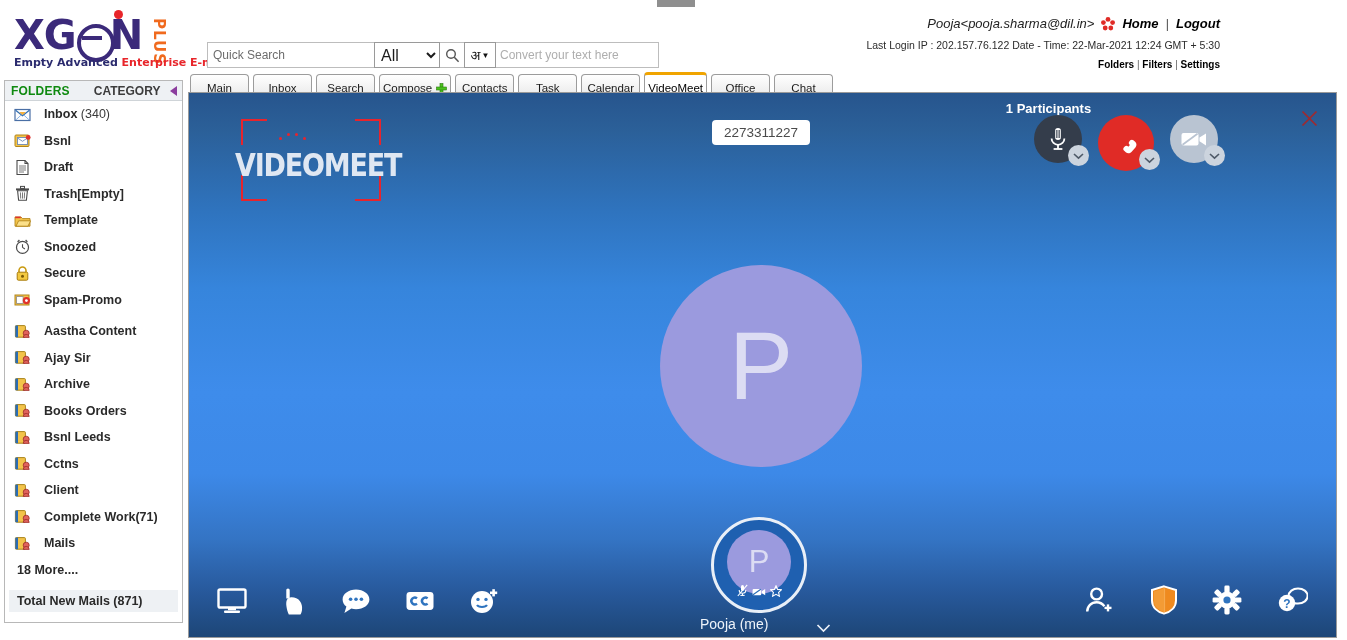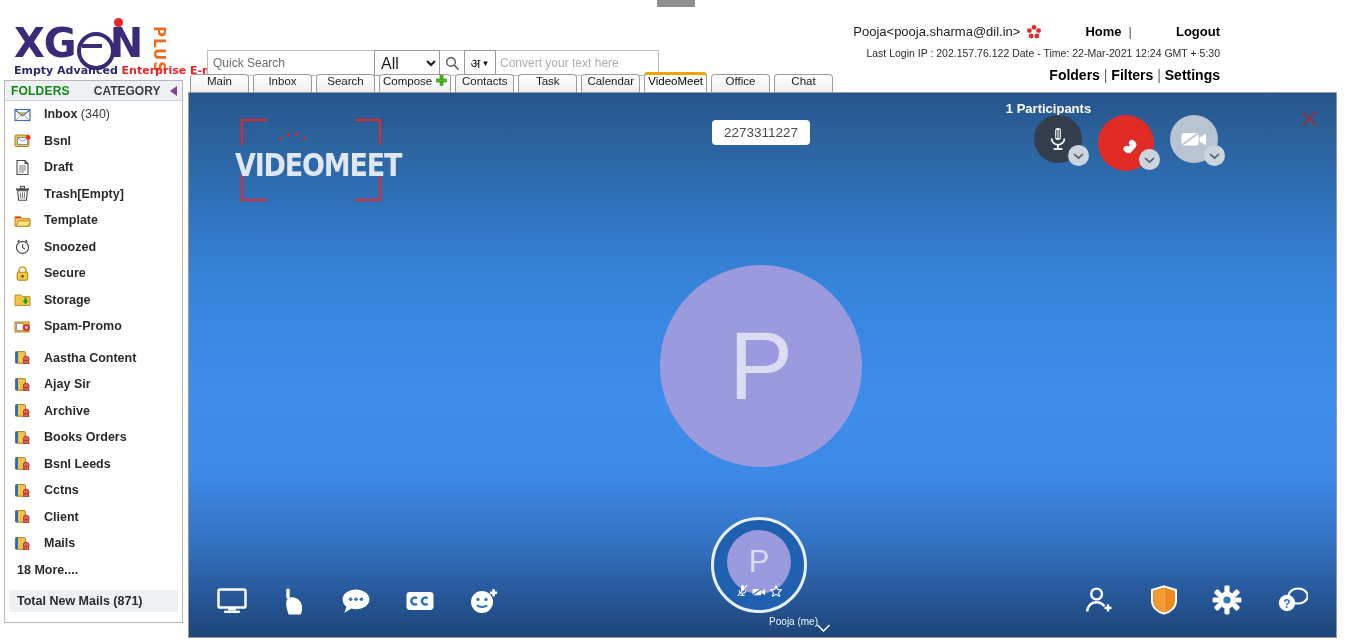--- a/index.html
+++ b/index.html
@@ -11,21 +11,21 @@
     background: #ffffff;
   }
 
   
   #top-artifact {
     position: absolute; left: 657px; top: 0; width: 38px; height: 7px;
     background: #8f8f8f;
   }
 
   
-  #header { position: absolute; left: 0; top: 16px; width: 1244px; height: 70px; background: #fff; }
+  #header { position: absolute; left: 0; top: 8px; width: 1244px; height: 70px; background: #fff; }
 
   #logo-block { position: absolute; left: 6px; top: 2px; width: 190px; height: 66px; }
   #logo-word {
     position: absolute; left: 8px; top: 2px;
     font-family: "DejaVu Sans", sans-serif;
     font-size: 40px; font-weight: bold; letter-spacing: -1px;
     color: #3b2a7a;
   }
   #logo-word .o-ring {
     display: inline-block; position: relative; width: 34px; height: 34px;
@@ -89,49 +89,49 @@
     font-family: "Liberation Sans", sans-serif; font-size: 12px; color: #3a3a3a;
     padding: 0 4px; background: #fff; outline: none;
   }
   #convert-input::placeholder { color: #aeaeae; }
   #quick-search::placeholder { color: #6d6d6d; }
 
   
   #account-line1 {
     position: absolute; right: 24px; top: 8px;
     display: flex; align-items: center; gap: 7px;
-    font-size: 13px; color: #1c1c1c; white-space: nowrap;
+    font-size: 13px; color: #1c1c1c; white-space: nowrap; font-style: italic;
   }
   #account-line1 .email { font-size: 13px; color: #222; }
   #account-line1 .gear-flower { width: 14px; height: 14px; position: relative; }
-  #account-line1 .home, #account-line1 .logout { font-weight: bold; color: #000; cursor: pointer; margin-left: 37px; }
+  #account-line1 .home, #account-line1 .logout { font-weight: bold; color: #000; cursor: pointer; }
   #account-line1 .sep { color: #555; }
   #account-line2 {
     position: absolute; right: 24px; top: 31px;
     font-size: 10.5px; color: #2c2c2c; white-space: nowrap;
   }
   #account-line3 {
     position: absolute; right: 24px; top: 51px;
-    font-size: 14px; font-weight: bold; color: #000; white-space: nowrap; padding-left: 41px;
+    font-size: 10px; font-weight: bold; color: #000; white-space: nowrap; padding-left: 41px;
   }
   #account-line3 .sep { color: #666; font-weight: normal; }
   #account-line3 span[data-name$="-link"] { cursor: pointer; }
 
   
   #tabbar {
     position: absolute; left: 190px; top: 72px; width: 1157px; height: 22px;
     display: flex; align-items: flex-end; gap: 4px;
   }
   .tab {
     height: 20px; min-width: 59px; padding: 0 3px;
     border: 1px solid #9c9c9c; border-bottom: none;
     border-radius: 4px 4px 0 0;
     background: linear-gradient(#ffffff, #ececec);
     font-size: 11.5px; color: #1a1a1a;
-    display: flex; align-items: flex-start; justify-content: center; gap: 4px;
+    display: flex; align-items: flex-end; justify-content: center; gap: 4px;
     cursor: pointer; white-space: nowrap;
   }
   .tab.active {
     background: #ffffff; border-top: 3px solid #f0a400; height: 22px;
     color: #000; font-weight: normal;
   }
   .tab .plus-badge {
     display: inline-block; width: 11px; height: 11px; position: relative;
   }
 
@@ -275,22 +275,22 @@
     width: 64px; height: 64px; border-radius: 50%; background: #9b9ade;
     display: flex; align-items: center; justify-content: center;
     font-size: 31px; font-weight: 300; color: #dcdcf3;
     margin-bottom: 7px;
   }
   #self-badges {
     position: absolute; left: 7px; top: 66px; width: 96px;
     display: flex; align-items: center; justify-content: center; gap: 4px;
   }
   #self-label {
-    position: absolute; left: -4px; top: 99px; width: 118px; text-align: right;
-    font-size: 10px; color: #edf3fa;
+    position: absolute; left: -4px; top: 99px; width: 118px; text-align: left;
+    font-size: 14px; color: #edf3fa;
   }
   #self-caret {
     position: absolute; left: 112px; top: 102px; cursor: pointer;
   }
 
   
   #bottom-left-tools {
     position: absolute; left: 28px; bottom: 22px; display: flex; align-items: center; gap: 34px;
   }
   #bottom-right-tools {
@@ -492,29 +492,20 @@
     <span class="fi" data-name="lock-icon">
       <svg width="17" height="17" viewBox="0 0 17 17">
         <path d="M5 7.5 v-2 a3.5 3.5 0 0 1 7 0 v2" fill="none" stroke="#c99a11" stroke-width="1.6"></path>
         <rect x="3.2" y="7.2" width="10.6" height="8" rx="1.2" fill="#f3c940" stroke="#a87c0d" stroke-width="1"></rect>
         <circle cx="8.5" cy="11.2" r="1.5" fill="#7a5a06"></circle>
       </svg>
     </span>
     <span class="flabel" data-name="sidebar-item-label">Secure</span>
   </div>
 
-  <div class="folder-row" data-name="sidebar-item-storage">
-    <span class="fi" data-name="storage-folder-icon">
-      <svg width="17" height="17" viewBox="0 0 17 17">
-        <path d="M1 4 h6 l1.5 1.6 h7.5 v8.8 h-15 z" fill="#f3c34a" stroke="#b2861b" stroke-width="0.9"></path>
-        <path d="M11.5 6.5 v4 M9.6 9.6 l1.9 2.2 l1.9 -2.2" fill="none" stroke="#18a018" stroke-width="2"></path>
-      </svg>
-    </span>
-    <span class="flabel" data-name="sidebar-item-label">Storage</span>
-  </div>
 
   <div class="folder-row" data-name="sidebar-item-spam-promo">
     <span class="fi" data-name="spam-icon">
       <svg width="17" height="17" viewBox="0 0 17 17">
         <rect x="1" y="4" width="14" height="10" fill="#f3c34a" stroke="#b2861b" stroke-width="1"></rect>
         <rect x="2.6" y="5.6" width="6.5" height="6.8" fill="#fff" stroke="#8a8a8a" stroke-width="0.8"></rect>
         <circle cx="12.4" cy="9.6" r="3.6" fill="#e0322c"></circle>
         <circle cx="12.4" cy="9.6" r="1.4" fill="#fff"></circle>
       </svg>
     </span>
@@ -590,20 +581,31 @@
   <div class="folder-row" data-name="sidebar-item-client">
     <span class="fi" data-name="user-folder-icon">
       <svg width="17" height="17" viewBox="0 0 17 17">
         <rect x="1.4" y="2.6" width="10" height="11.6" rx="1" fill="#f3c34a" stroke="#a8851c" stroke-width="1"></rect>
         <rect x="1.4" y="2.6" width="2.6" height="11.6" fill="#2a6cb5"></rect>
         <circle cx="12.2" cy="10.2" r="3" fill="#e0635c" stroke="#9c2b27" stroke-width="0.8"></circle>
         <path d="M9.2 14.4 a3 3 0 0 1 6 0 z" fill="#e0635c" stroke="#9c2b27" stroke-width="0.8"></path>
       </svg>
     </span>
     <span class="flabel" data-name="sidebar-item-label">Client</span>
+  </div>
+  <div class="folder-row" data-name="sidebar-item-complete-work">
+    <span class="fi" data-name="user-folder-icon">
+      <svg width="17" height="17" viewBox="0 0 17 17">
+        <rect x="1.4" y="2.6" width="10" height="11.6" rx="1" fill="#f3c34a" stroke="#a8851c" stroke-width="1"></rect>
+        <rect x="1.4" y="2.6" width="2.6" height="11.6" fill="#2a6cb5"></rect>
+        <circle cx="12.2" cy="10.2" r="3" fill="#e0635c" stroke="#9c2b27" stroke-width="0.8"></circle>
+        <path d="M9.2 14.4 a3 3 0 0 1 6 0 z" fill="#e0635c" stroke="#9c2b27" stroke-width="0.8"></path>
+      </svg>
+    </span>
+    <span class="flabel" data-name="sidebar-item-label">Complete Work(71)</span>
   </div>
   <div class="folder-row" data-name="sidebar-item-doamin">
     <span class="fi" data-name="user-folder-icon">
       <svg width="17" height="17" viewBox="0 0 17 17">
         <rect x="1.4" y="2.6" width="10" height="11.6" rx="1" fill="#f3c34a" stroke="#a8851c" stroke-width="1"></rect>
         <rect x="1.4" y="2.6" width="2.6" height="11.6" fill="#2a6cb5"></rect>
         <circle cx="12.2" cy="10.2" r="3" fill="#e0635c" stroke="#9c2b27" stroke-width="0.8"></circle>
         <path d="M9.2 14.4 a3 3 0 0 1 6 0 z" fill="#e0635c" stroke="#9c2b27" stroke-width="0.8"></path>
       </svg>
     </span>

